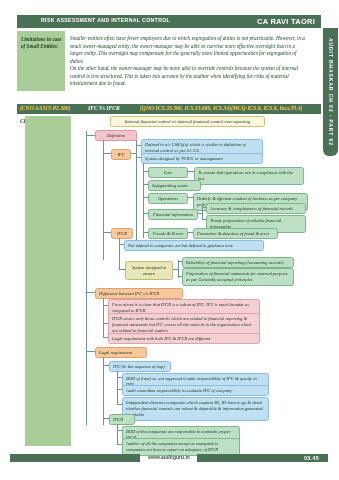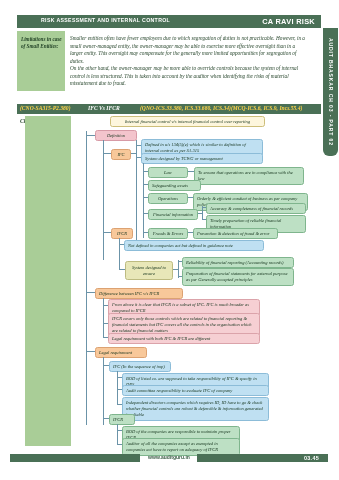--- a/index.html
+++ b/index.html
@@ -69,21 +69,21 @@
   .ft-url{position:absolute;left:140px;top:454.3px;width:58px;text-align:center;
           font-family:"Liberation Sans",sans-serif;font-weight:bold;font-size:5px;color:#3c5c46;}
   .ft-pg{position:absolute;right:20px;top:454.8px;font-family:"Liberation Sans",sans-serif;
          font-weight:bold;font-size:5.4px;color:#ffffff;letter-spacing:.3px;}
 </style>
 </head>
 <body>
 
 <div class="hdr-bar"></div>
 <div class="hdr-title">RISK ASSESSMENT AND INTERNAL CONTROL</div>
-<div class="hdr-author">CA RAVI RISK</div>
+<div class="hdr-author">CA RAVI TAORI</div>
 
 <div class="side-tab">
   <span>AUDIT BHASKAR CH 03 - PART 02</span>
 </div>
 
 <div class="lim-wrap">
   <div class="lim-row">
     <div class="lim-label">Limitations in case of Small Entities:</div>
     <div class="lim-text">
       <p>Smaller entities often have fewer employees due to which segregation of duties is not practicable. However, in a small owner-managed entity, the owner-manager may be able to exercise more effective oversight than in a larger entity. This oversight may compensate for the generally more limited opportunities for segregation of duties.</p>

